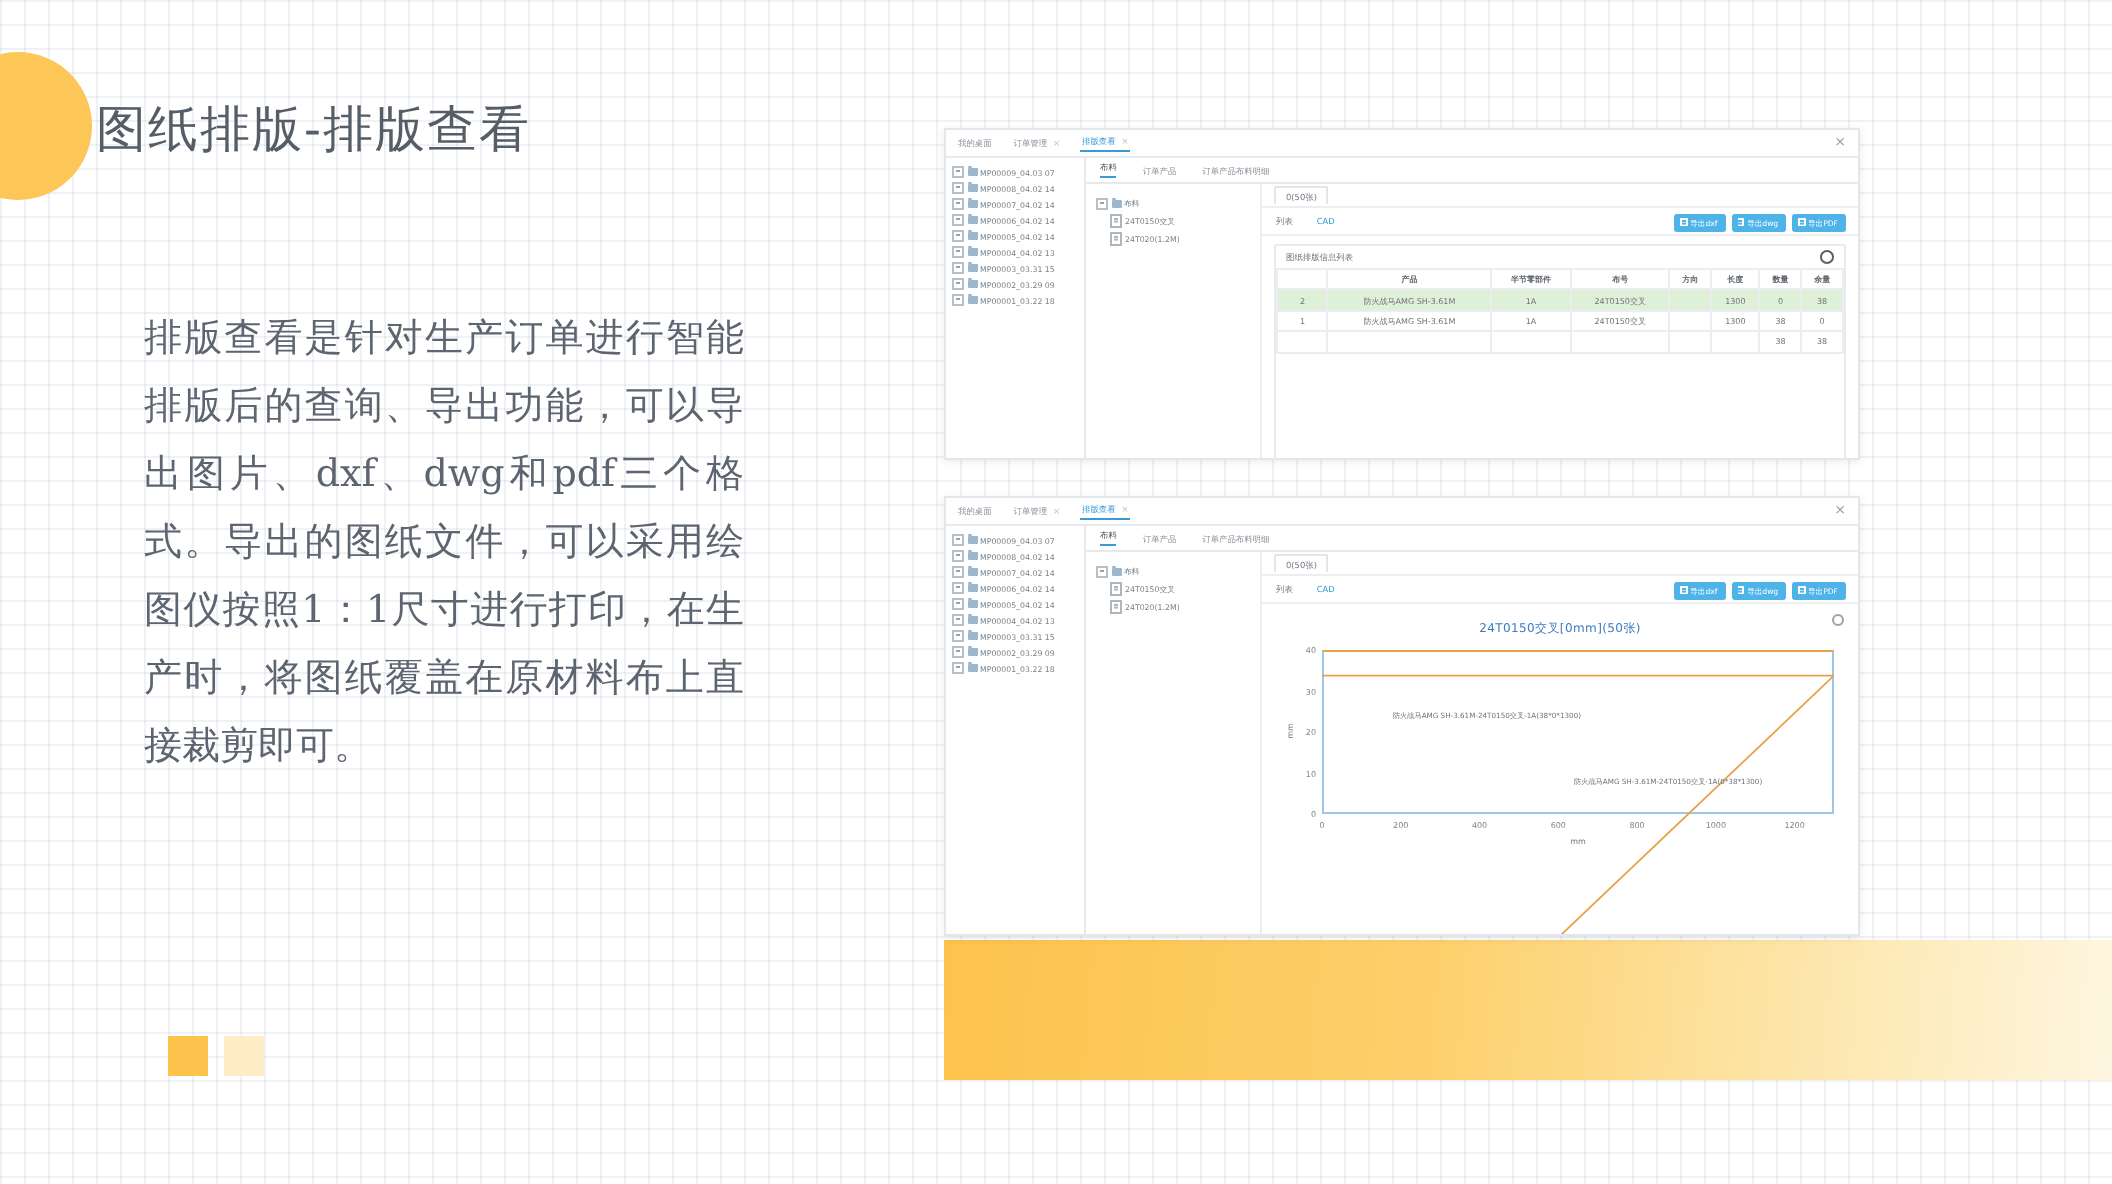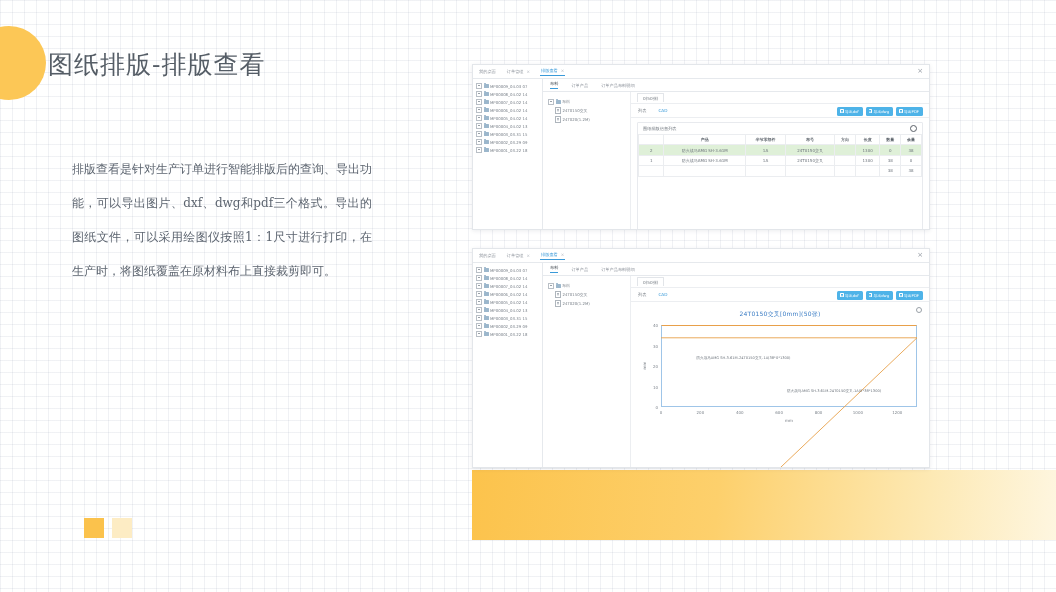--- a/index.html
+++ b/index.html
@@ -29,21 +29,21 @@
     background:linear-gradient(95deg,#fcc34c 0%,#fdd06c 42%,#fde9b4 78%,#fef6e0 100%);
   }
   
   .page-title{
     position:absolute;left:48px;top:48px;
     font-size:25px;color:#555d66;letter-spacing:1px;
     font-family:"DejaVu Serif","Liberation Serif",serif;
   }
   .body-copy{
     position:absolute;left:72px;top:152px;width:300px;
-    font-size:12px;line-height:34px;color:#5d6570;text-align:justify;
+    font-size:19px;line-height:34px;color:#5d6570;text-align:justify;
     font-family:"DejaVu Serif","Liberation Serif",serif;
   }
   
   .shot{
     position:absolute;background:#fff;border:1px solid #e3e6ea;
     box-shadow:0 1px 4px rgba(60,70,90,.10);
     font-size:4.2px;color:#6a7078;overflow:hidden;
   }
   #shot-top{left:472px;top:64px;width:456px;height:164px;}
   #shot-bottom{left:472px;top:248px;width:456px;height:218px;}

